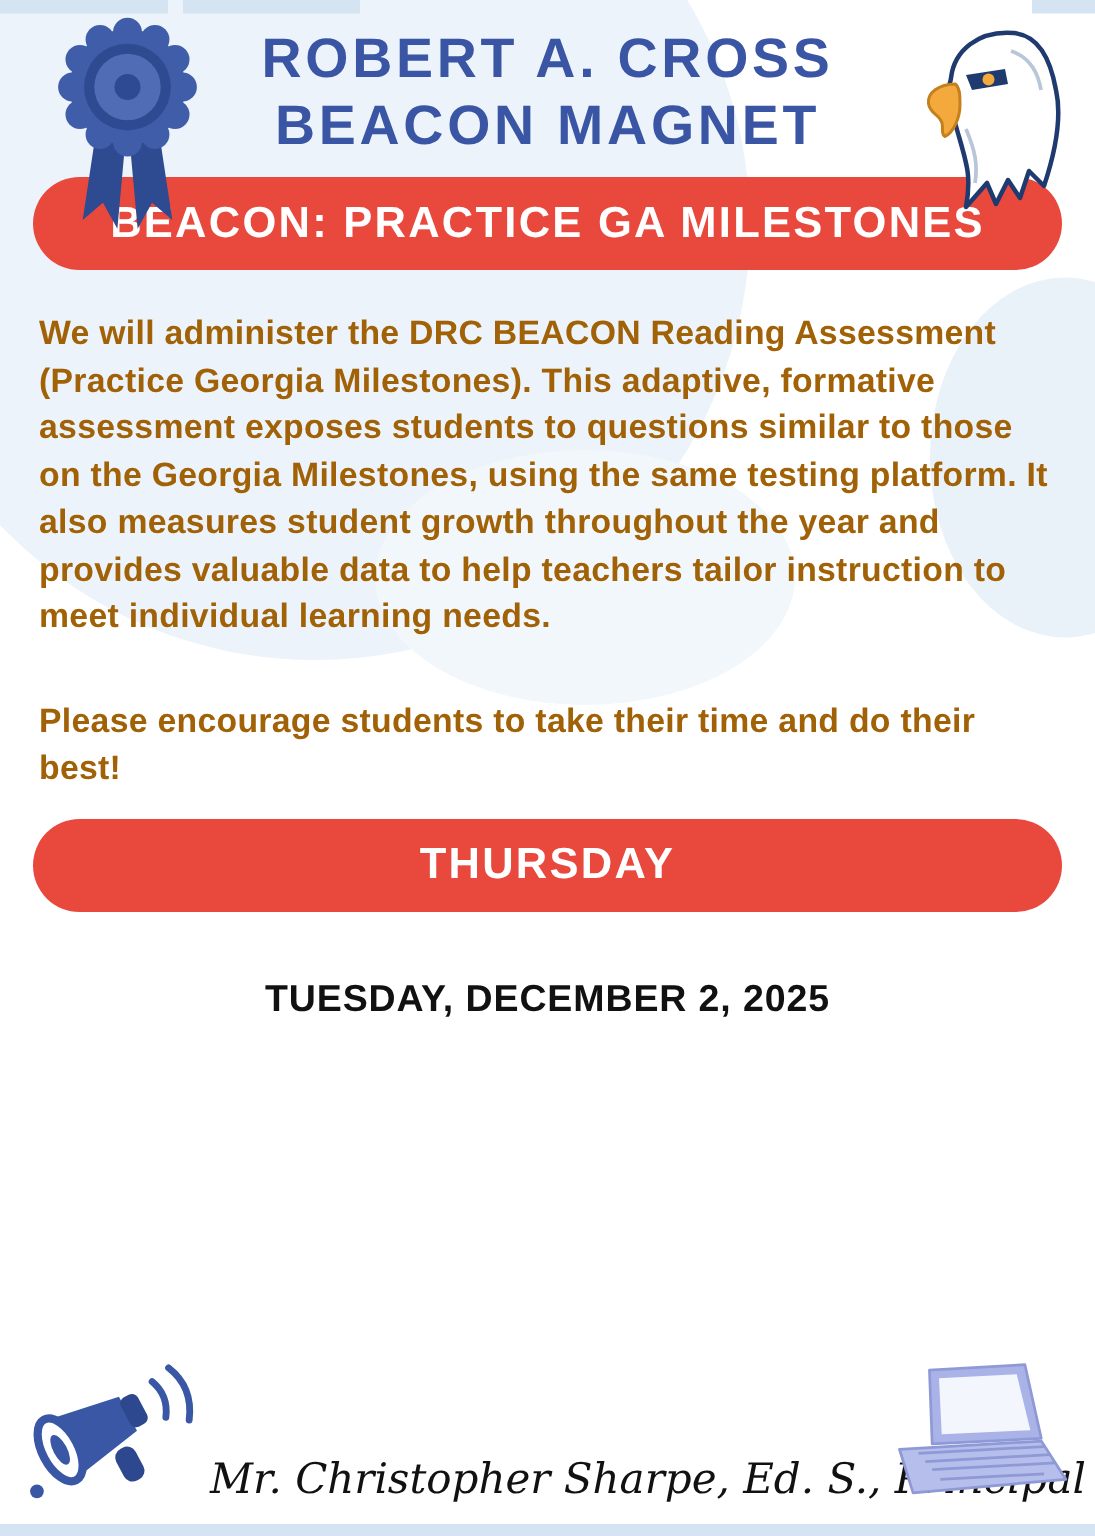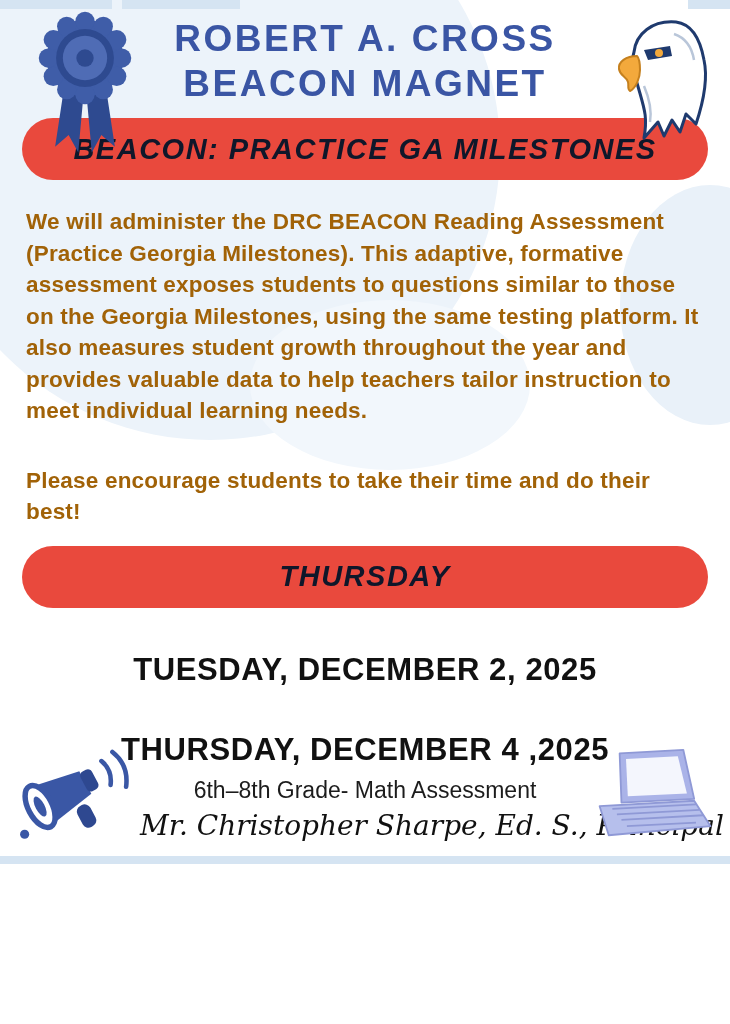--- a/index.html
+++ b/index.html
@@ -3,21 +3,21 @@
 <meta charset="utf-8">
 <style>
   html, body { margin: 0; padding: 0; }
   body {
     width: 730px; height: 1024px;
     background: #ffffff;
     font-family: "Liberation Sans", sans-serif;
   }
   .page {
     position: relative;
-    width: 730px; height: 864px;
+    width: 730px; height: 1024px;
     background: #ffffff;
     overflow: hidden;
   }
   
   .deco { position: absolute; z-index: 0; }
   .strip { background: #d5e4f2; height: 9px; top: 0; }
   .strip-a { left: 0; width: 112px; }
   .strip-b { left: 122px; width: 118px; }
   .strip-c { right: 0; width: 42px; }
   .strip-bottom { background: #d5e4f2; height: 8px; bottom: 0; left: 0; right: 0; top: auto; }
@@ -48,44 +48,43 @@
   
   .pill {
     position: relative; z-index: 1;
     margin: 12px 22px 0;
     height: 62px;
     background: #e9493d;
     border-radius: 34px;
     display: flex; align-items: center; justify-content: center;
   }
   .pill .pill-label {
-    color: #0f172a;
+    color: #ffffff;
     font-size: 29px;
     font-weight: bold;
     letter-spacing: 1.5px;
-    font-style: italic;
   }
   .pill.schedule-pill { margin-top: 18px; }
 
   
   .body-text {
     margin: 26px 26px 0;
     font-size: 22.5px;
     font-weight: bold;
     color: #a16207;
     line-height: 1.4;
     letter-spacing: 0.2px;
   }
   .body-text.second { margin-top: 38px; }
 
   
   .schedule { margin-top: 44px; text-align: center; }
   .sched-item { margin-bottom: 44px; }
   .sched-date {
-    font-size: 31px;
+    font-size: 25px;
     font-weight: bold;
     color: #111111;
     letter-spacing: 0.6px;
   }
   .sched-detail {
     margin-top: 9px;
     font-size: 23px;
     font-weight: normal;
     color: #1c1c1c;
   }
@@ -168,24 +167,20 @@
     <p class="body-text second">Please encourage students to take their time and do their best!</p>
 
     <div class="pill schedule-pill">
       <span class="pill-label">THURSDAY</span>
     </div>
 
     <section class="schedule">
       <div class="sched-item">
         <div class="sched-date">TUESDAY, DECEMBER 2, 2025</div>
       </div>
-      <div class="sched-item">
-        <div class="sched-date">THURSDAY, DECEMBER 4 ,2025</div>
-        <div class="sched-detail">6th–8th Grade- Math Assessment</div>
-      </div>
     </section>
   </div>
 
   <footer class="footer">
     <div class="icon megaphone">
       <svg viewBox="0 0 140 120" xmlns="http://www.w3.org/2000/svg" aria-hidden="true">
         <g transform="rotate(-28 55 62)">
           <path d="M30 38 L86 48 L86 76 L30 86 Z" fill="#3a57a5"></path>
           <ellipse cx="30" cy="62" rx="13" ry="25" fill="#ffffff" stroke="#3a57a5" stroke-width="6"></ellipse>
           <ellipse cx="30" cy="62" rx="5" ry="12" fill="#3a57a5"></ellipse>

